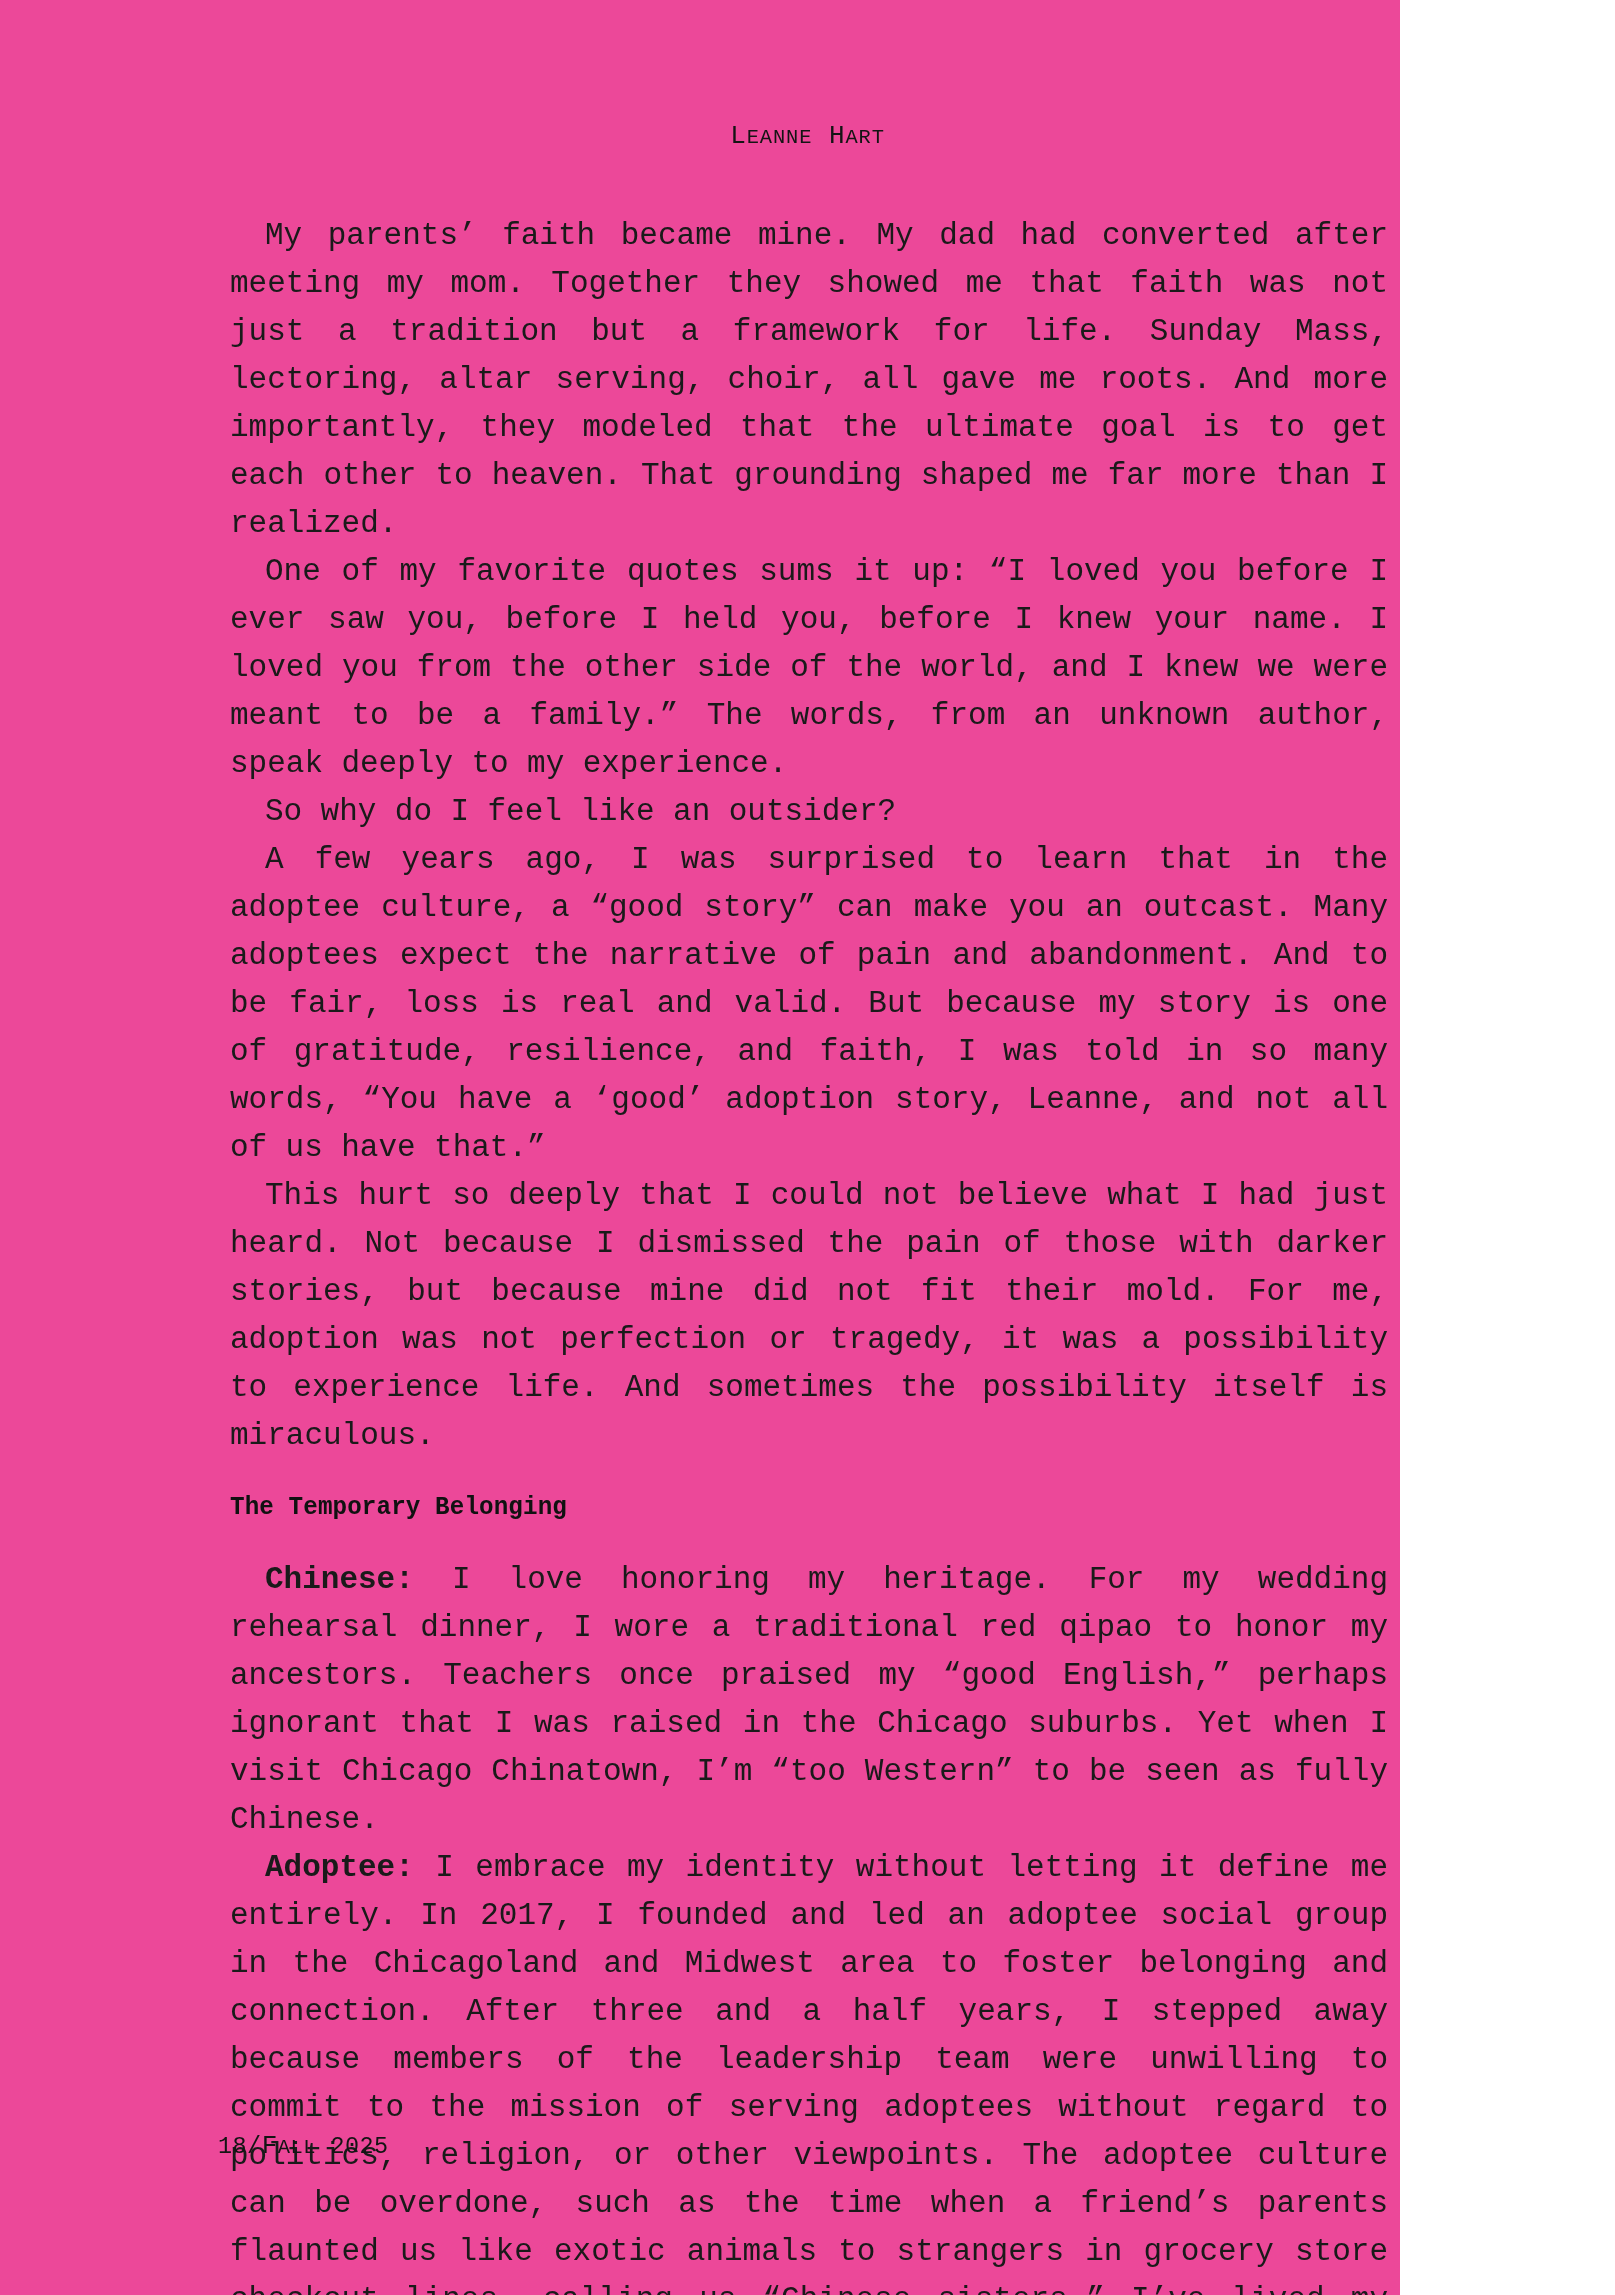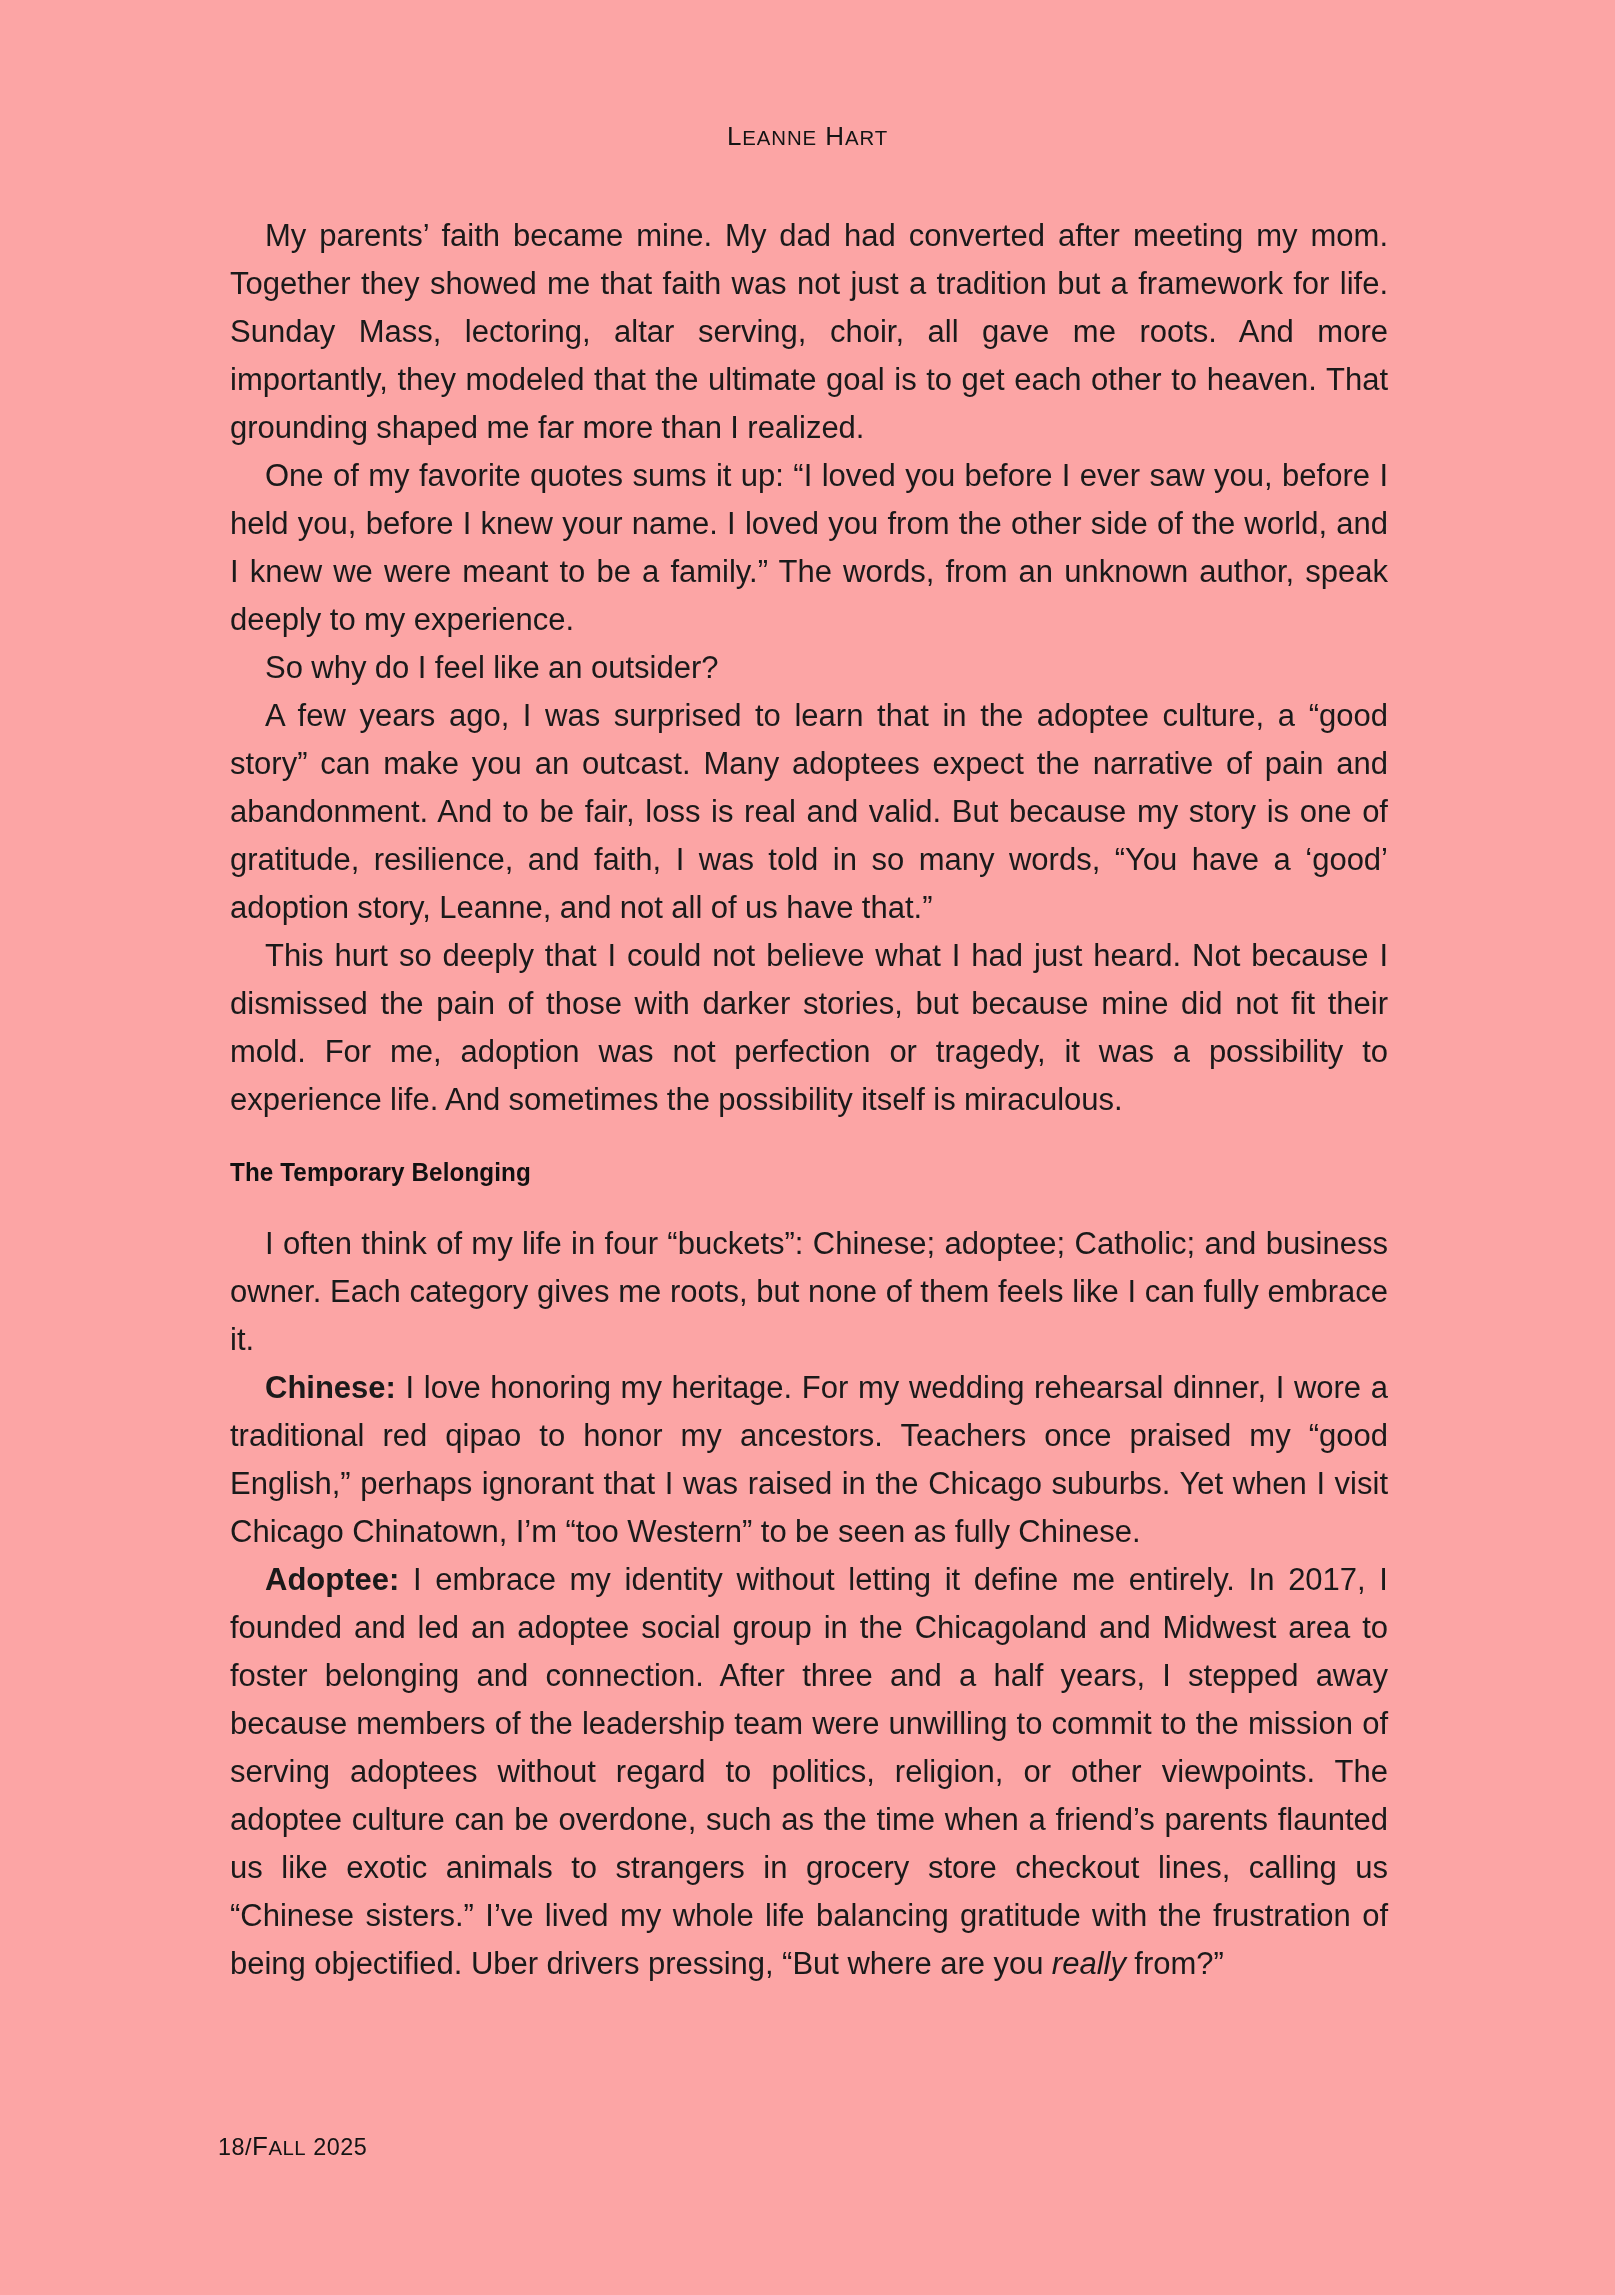--- a/index.html
+++ b/index.html
@@ -2,25 +2,25 @@
 <html style="font-size:12px"><head>
 <meta charset="utf-8">
 <style>
   html, body {
     margin: 0;
     padding: 0;
     background: #ffffff;
   }
   .page {
     position: relative;
-    width: 1615px;
+    width: 1400px;
     height: 2295px;
-    background: #fca5a5;
+    background: #ec4899;
     box-sizing: border-box;
-    font-family: Liberation Sans, sans-serif;
+    font-family: Liberation Mono, monospace;
     color: #1a1a1a;
     overflow: hidden;
   }
 
   
   .running-head {
     position: absolute;
     top: 121px;
     left: 0;
     width: 1615px;
@@ -118,21 +118,20 @@
     <p class="body indent">A few years ago, I was surprised to learn that in the adoptee culture, a “good story” can make you an outcast. Many adoptees expect the narrative of pain and abandonment. And to be fair, loss is real and valid. But because my story is one of gratitude, resilience, and faith, I was told in so many words, “You have a ‘good’ adoption story, Leanne, and not all of us have that.”</p>
 
     <p class="body indent">This hurt so deeply that I could not believe what I had just heard. Not because I dismissed the pain of those with darker stories, but because mine did not fit their mold. For me, adoption was not perfection or tragedy, it was a possibility to experience life. And sometimes the possibility itself is miraculous.</p>
 
     <div class="space-before-heading"></div>
 
     <h2 class="section-heading">The Temporary Belonging</h2>
 
     <div class="space-after-heading"></div>
 
-    <p class="body indent">I often think of my life in four “buckets”: Chinese; adoptee; Catholic; and business owner. Each category gives me roots, but none of them feels like I can fully embrace it.</p>
 
     <p class="body indent"><span class="lead">Chinese:</span><span> I love honoring my heritage. For my wedding rehearsal dinner, I wore a traditional red qipao to honor my ancestors. Teachers once praised my “good English,” perhaps ignorant that I was raised in the Chicago suburbs. Yet when I visit Chicago Chinatown, I’m “too Western” to be seen as fully Chinese.</span></p>
 
     <p class="body indent"><span class="lead">Adoptee:</span><span> I embrace my identity without letting it define me entirely. In 2017, I founded and led an adoptee social group in the Chicagoland and Midwest area to foster belonging and connection. After three and a half years, I stepped away because members of the leadership team were unwilling to commit to the mission of serving adoptees without regard to politics, religion, or other viewpoints. The adoptee culture can be overdone, such as the time when a friend’s parents flaunted us like exotic animals to strangers in grocery store checkout lines, calling us “Chinese sisters.” I’ve lived my whole life balancing gratitude with the frustration of being objectified. Uber drivers pressing, “But where are you </span><span class="ital">really</span><span> from?”</span></p>
 
   </div>
 
   <div class="folio">
     <span>18</span><span>/</span><span class="f-cap">F</span><span class="f-sc">ALL</span><span> 2025</span>
   </div>

